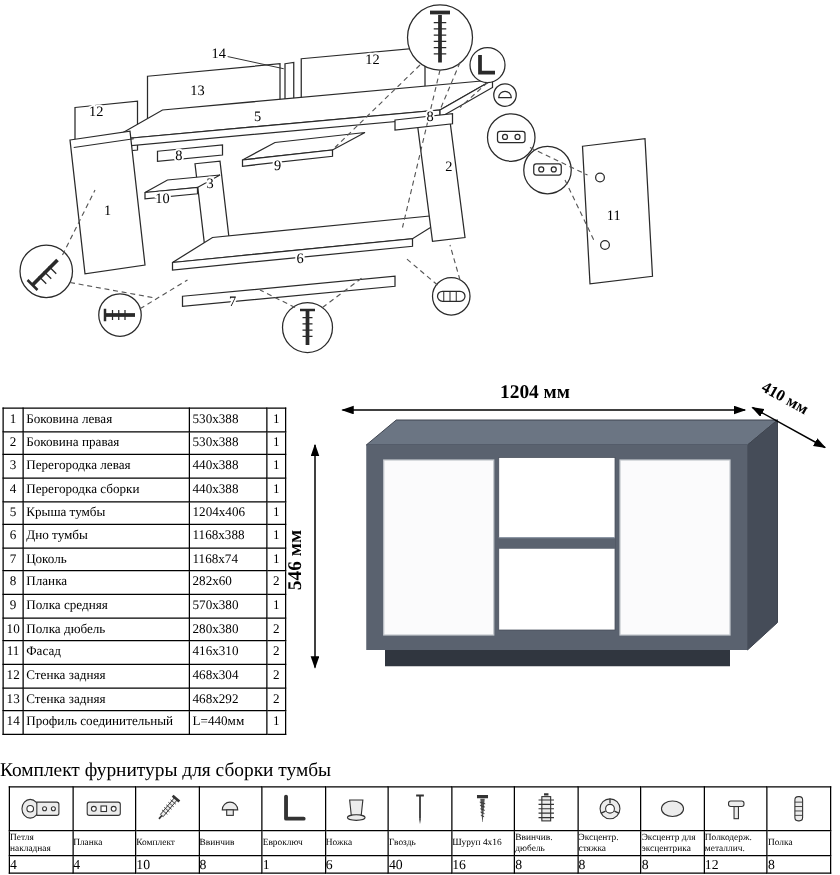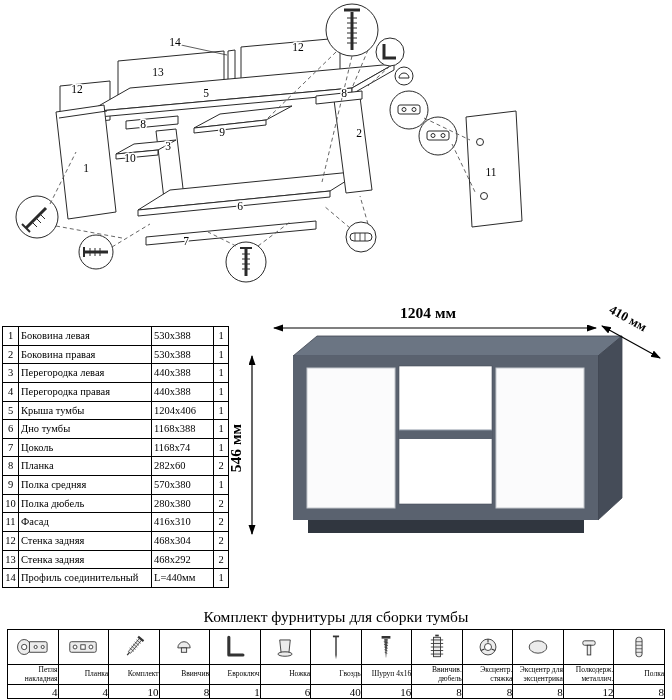--- a/index.html
+++ b/index.html
@@ -10,23 +10,23 @@
   svg text{font-family:"Liberation Serif",serif}
   .lbl{font-size:11.5px;fill:#000;paint-order:stroke;stroke:#fff;stroke-width:3px}
   .dim{font-size:15.5px;font-weight:bold;fill:#000;paint-order:stroke;stroke:#fff;stroke-width:2px}
   .dim-sm{font-size:13px}
   table.parts{position:absolute;left:2px;top:326px;border-collapse:collapse;table-layout:fixed;width:217px}
   table.parts td{border:1px solid #000;font-size:10.5px;padding:2px 2px;white-space:nowrap;overflow:hidden;line-height:1.3}
   table.parts td.c-num{width:15px;text-align:center;padding:2px 0}
   table.parts td.c-name{width:128px}
   table.parts td.c-size{width:57px}
   table.parts td.c-qty{width:14px;text-align:center;padding:2px 0}
-  .hw-title{position:absolute;left:0;top:608px;width:672px;text-align:center;font-size:15.5px}
+  .hw-title{position:absolute;left:0;top:608px;width:672px;font-size:15.5px}
   table.hw{position:absolute;left:7px;top:629px;border-collapse:collapse;table-layout:fixed;width:658px}
-  table.hw td{border:1px solid #000;text-align:right;vertical-align:middle;padding:0}
+  table.hw td{border:1px solid #000;text-align:left;vertical-align:middle;padding:0}
   td.hw-icon{height:34px}
   td.hw-icon svg{display:block;margin:0 auto}
   td.hw-name{font-size:7.5px;line-height:1.15;height:19px;padding:1px}
   td.hw-qty{font-size:11px;height:13px}
 </style>
 </head>
 <body>
 
 <div class="sheet">
 
@@ -178,21 +178,21 @@
           <td class="c-qty">1</td>
         </tr>
     <tr>
           <td class="c-num">3</td>
           <td class="c-name">Перегородка левая</td>
           <td class="c-size">440x388</td>
           <td class="c-qty">1</td>
         </tr>
     <tr>
           <td class="c-num">4</td>
-          <td class="c-name">Перегородка правая</td>
+          <td class="c-name">Перегородка сборки</td>
           <td class="c-size">440x388</td>
           <td class="c-qty">1</td>
         </tr>
     <tr>
           <td class="c-num">5</td>
           <td class="c-name">Крыша тумбы</td>
           <td class="c-size">1204x406</td>
           <td class="c-qty">1</td>
         </tr>
     <tr>

